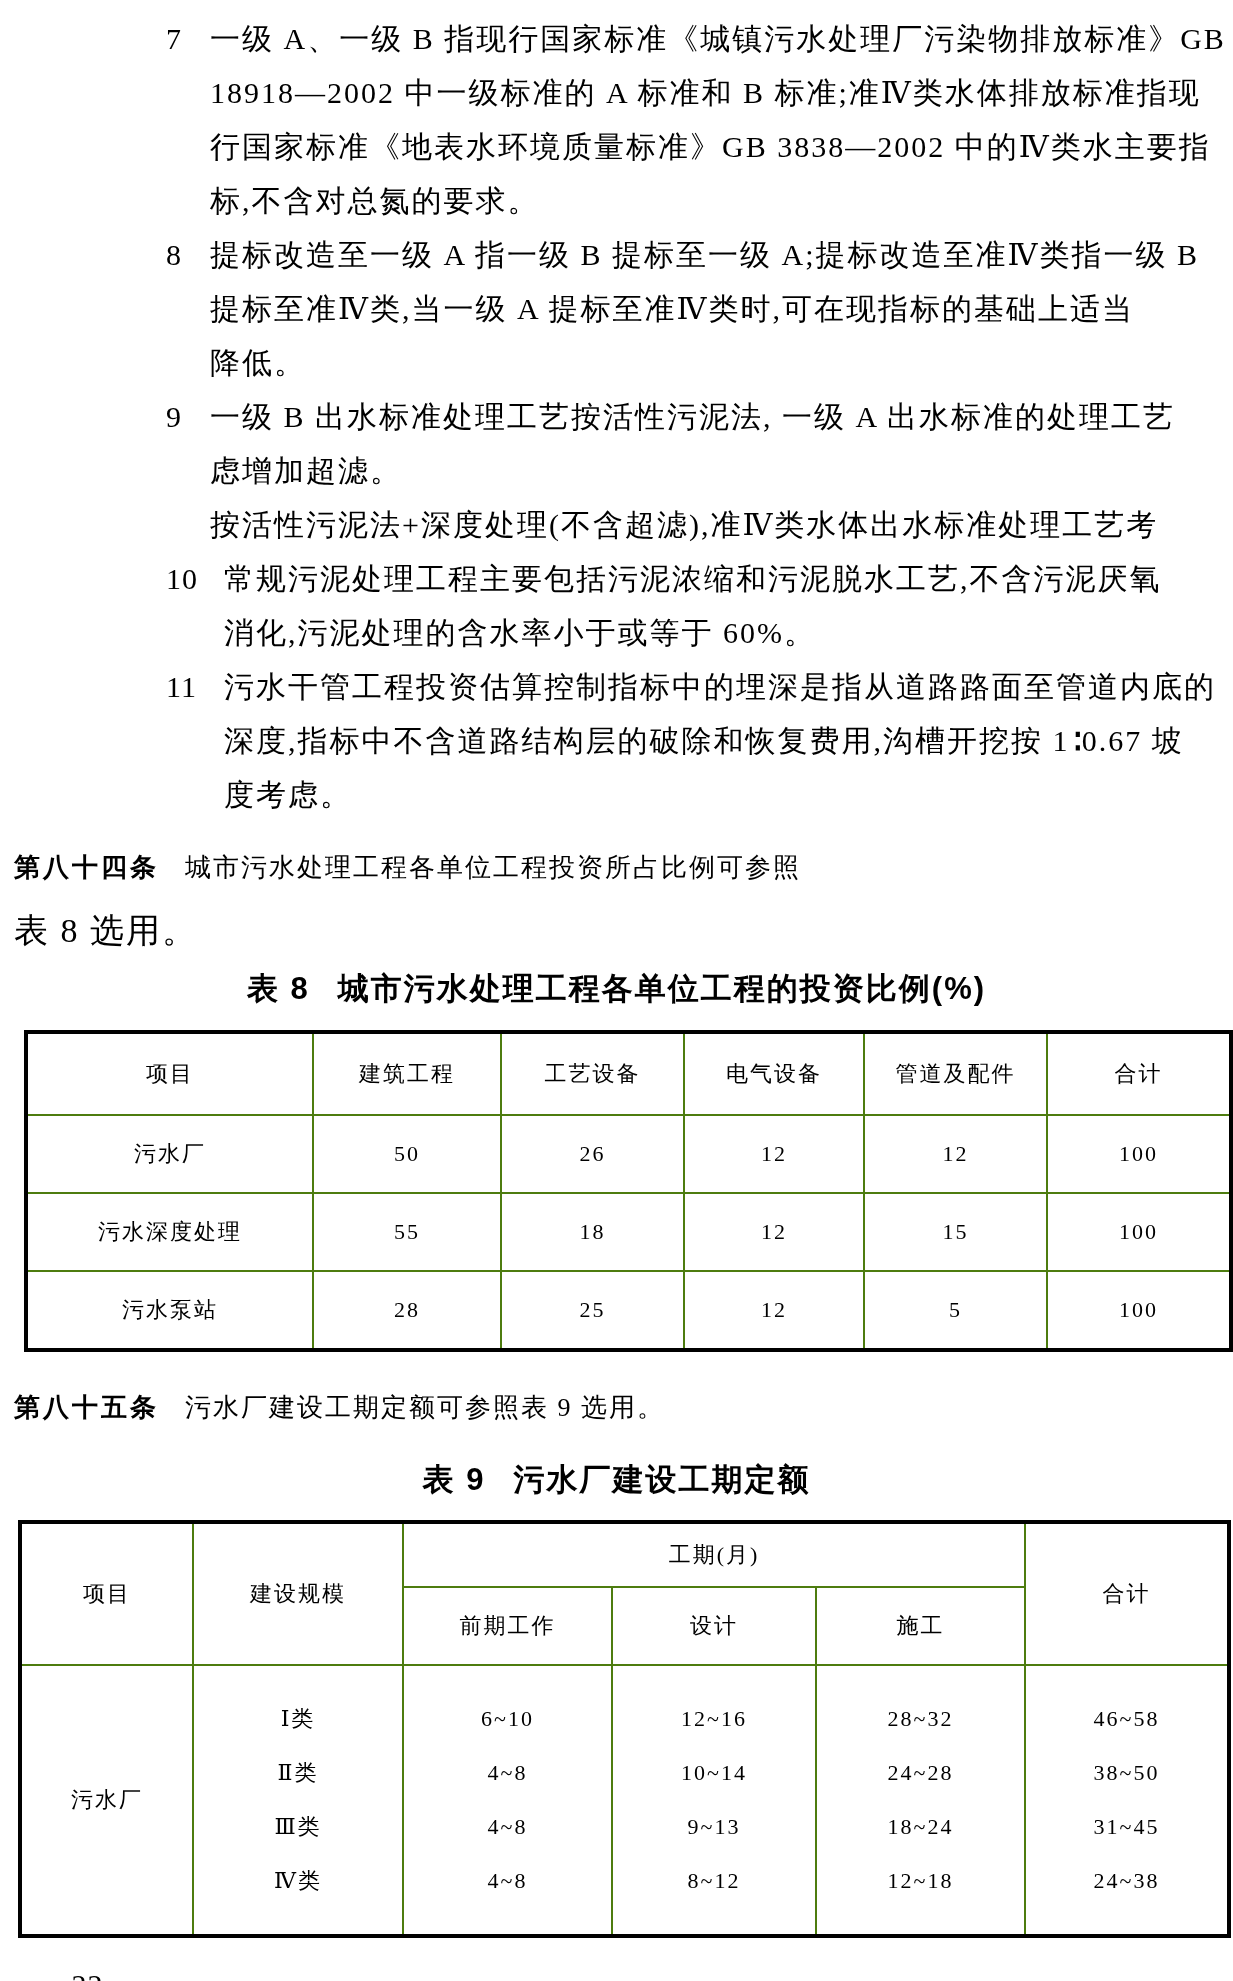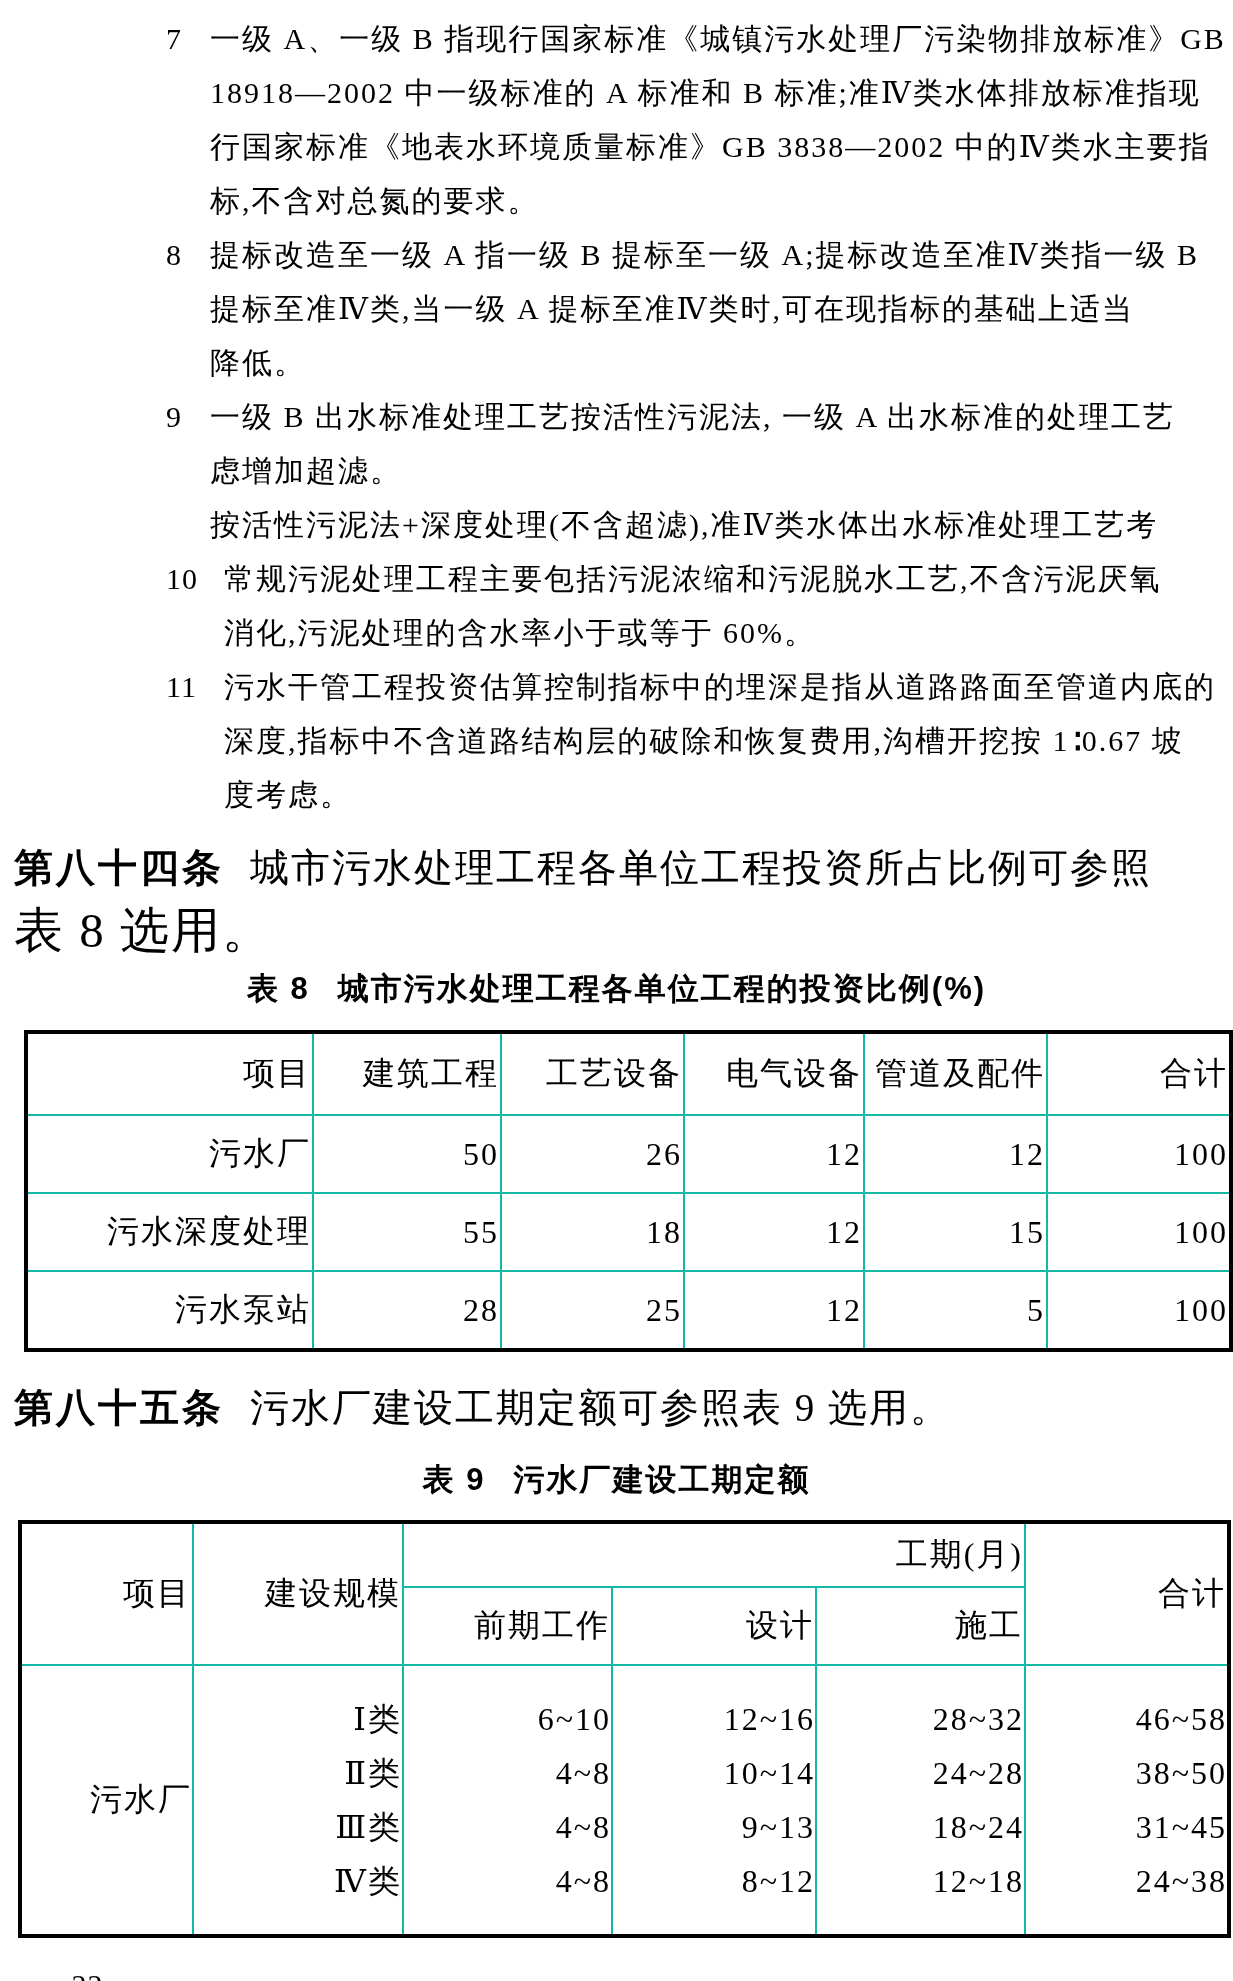--- a/index.html
+++ b/index.html
@@ -10,39 +10,39 @@
   }
   
   .notes{padding-top:12px;}
   .note{display:flex;}
   .note{margin-left:166px;}
   .note-num{width:44px;flex-shrink:0;font-size:30px;line-height:54px;letter-spacing:1px;}
   .note.wide .note-num{width:58px;}
   .note-body{flex:1;}
   .note-line{height:54px;line-height:54px;font-size:30px;letter-spacing:2px;white-space:nowrap;}
   
-  .article{margin:14px 0 0 14px;font-size:39px;line-height:63px;letter-spacing:2px;white-space:nowrap;}
+  .article{margin:14px 0 0 14px;font-size:26px;line-height:63px;letter-spacing:2px;white-space:nowrap;}
   .article .term{
     font-family:"Liberation Sans","DejaVu Sans",sans-serif;
     font-weight:bold;margin-right:26px;letter-spacing:3px;
   }
-  .article-cont{margin:0 16px 0 14px;font-size:49px;line-height:63px;letter-spacing:2px;}
+  .article-cont{margin:0 16px 0 14px;font-size:34px;line-height:63px;letter-spacing:2px;}
   .a85{margin-top:24px;}
   
   .tbl-title{
     margin:10px 0 0 0;text-align:center;font-size:31px;line-height:33px;
     font-weight:bold;letter-spacing:2px;
     font-family:"Liberation Sans","DejaVu Sans",sans-serif;
   }
   .tbl-title .gap{margin-left:28px;}
   .t9-title{margin-top:24px;}
   
   table{border-collapse:collapse;table-layout:fixed;border:4px solid #000;}
-  td{border:2px solid #14b8a6;text-align:right;vertical-align:middle;
-     font-size:32px;letter-spacing:2px;overflow:hidden;}
+  td{border:2px solid #4d7c0f;text-align:center;vertical-align:middle;
+     font-size:22px;letter-spacing:2px;overflow:hidden;}
   table.t8{margin:25px 0 0 24px;width:1205px;}
   .t8 td{height:74px;}
   .t8 tr.head td{height:78px;}
   table.t9{margin:24px 0 0 18px;width:1209px;}
   .t9 tr.h1 td{height:60px;}
   .t9 tr.h2 td{height:74px;}
   .t9 td.body{height:268px;padding:0;}
   .stack{display:flex;flex-direction:column;justify-content:center;height:100%;}
   .stack .sline{height:54px;line-height:54px;}
   

